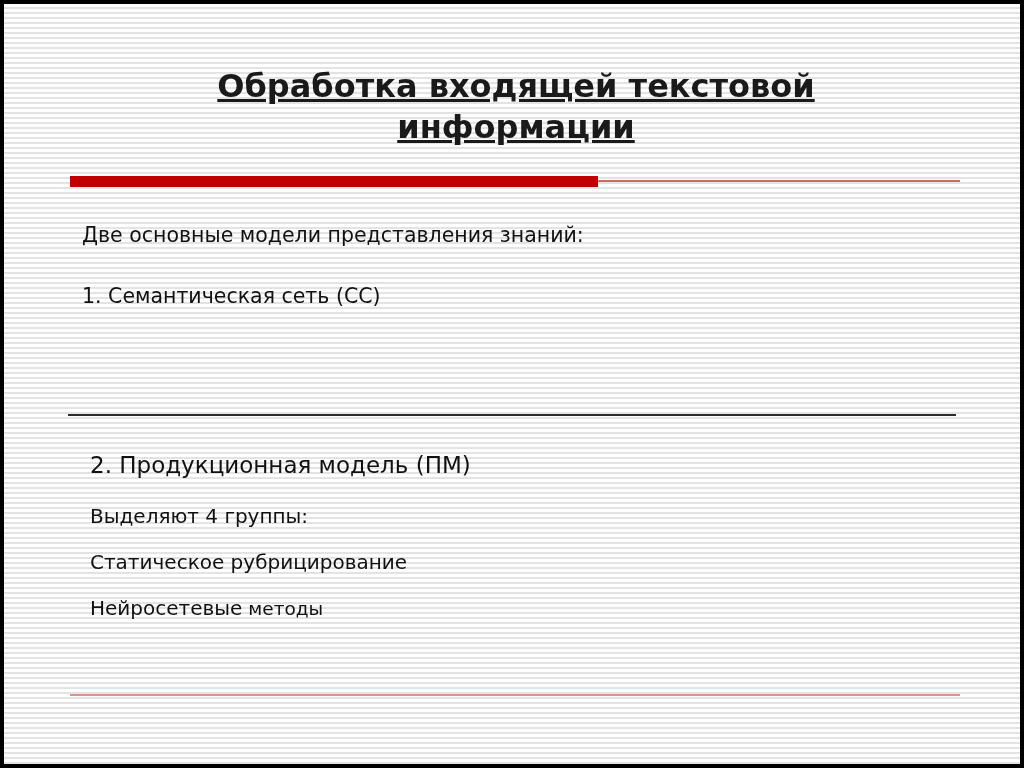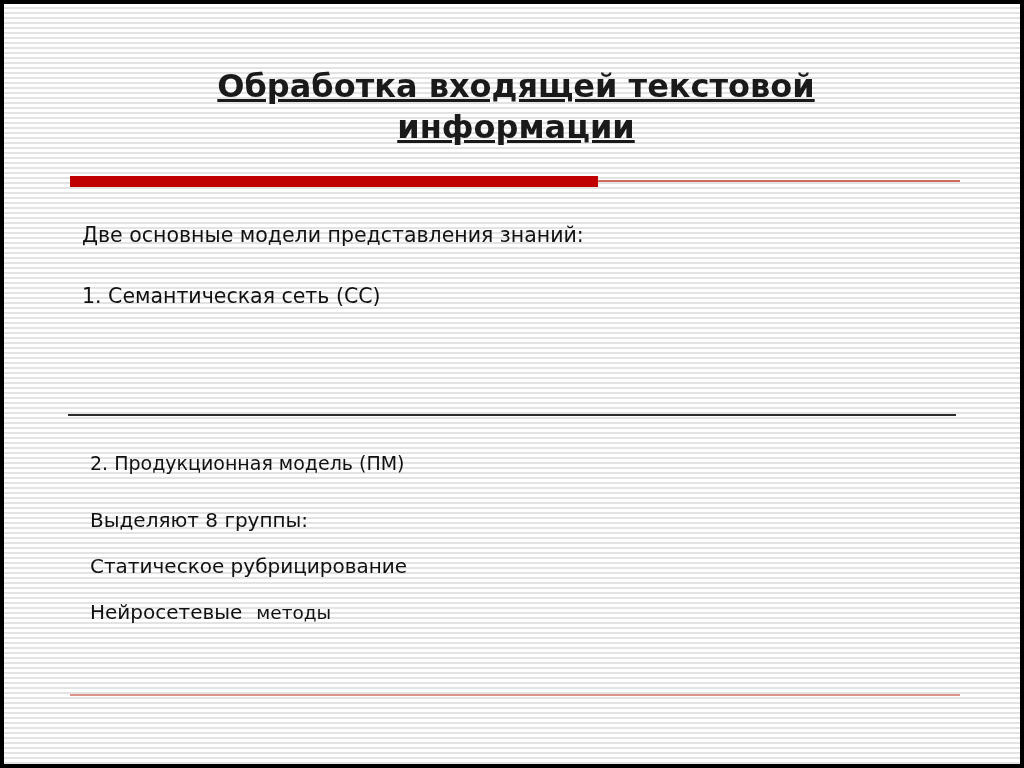--- a/index.html
+++ b/index.html
@@ -91,35 +91,34 @@
     height: 1.5px;
     background: #2b2b2b;
   }
   .lower-block {
     position: absolute;
     left: 86px;
     top: 448px;
     width: 880px;
   }
   .p-prod {
-    font-size: 19px;
+    font-size: 23px;
     color: #111111;
-    margin: 0 0 34px 0;
+    margin: 0 0 26px 0;
   }
   .indent {
     margin-left: 72px;
   }
   .p-sub {
     font-size: 20px;
     color: #111111;
     margin: 0 0 22px 0;
   }
   .p-sub .small {
     font-size: 18.5px;
-    margin-left: 8px;
   }
   .footer-rule {
     position: absolute;
     left: 66px;
     top: 690px;
     width: 890px;
     height: 1.5px;
     background: #c0392b;
     opacity: 0.55;
   }
@@ -141,20 +140,20 @@
 
   <div class="body-block">
     <p class="p p-intro">Две основные модели представления знаний:</p>
     <p class="p p-sem">1. Семантическая сеть (СС)</p>
   </div>
 
   <div class="divider"></div>
 
   <div class="lower-block">
     <p class="p-prod">2. Продукционная модель (ПМ)</p>
-    <p class="p-sub indent">Выделяют 8 группы:</p>
+    <p class="p-sub indent">Выделяют 4 группы:</p>
     <p class="p-sub indent">Статическое рубрицирование</p>
     <p class="p-sub indent"><span>Нейросетевые</span><span class="small"> методы</span></p>
   </div>
 
   <div class="footer-rule"></div>
 
 </div>
 
 </body></html>

